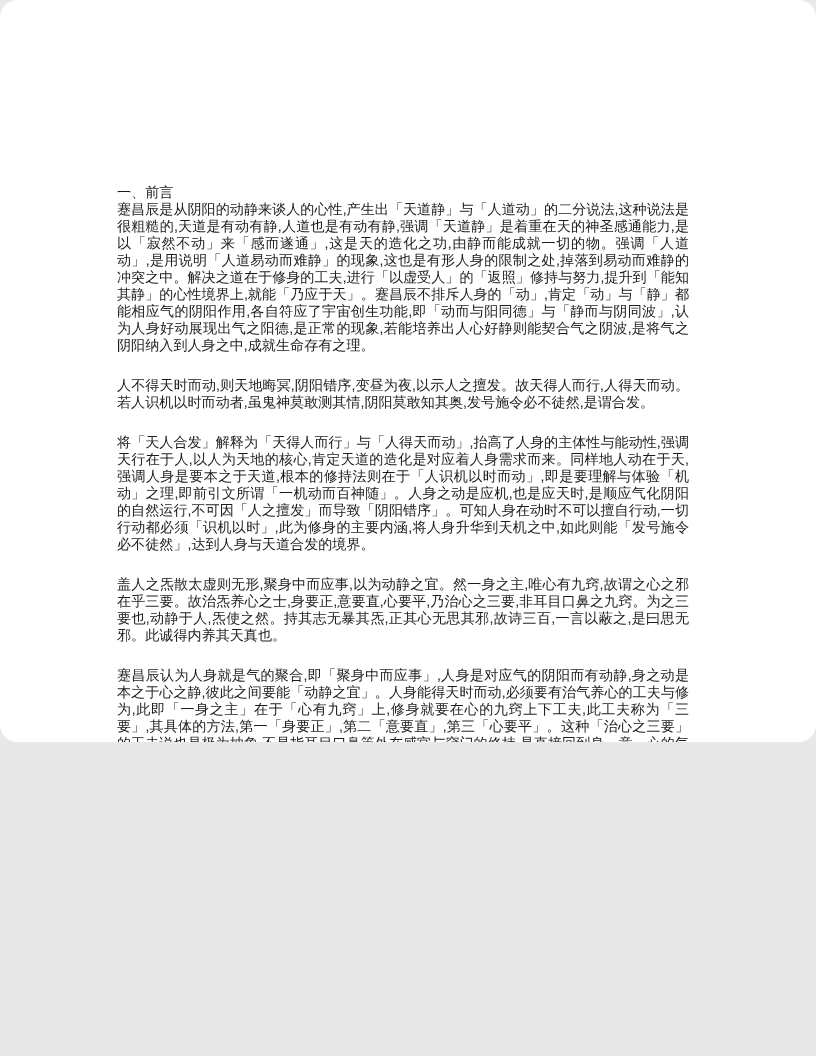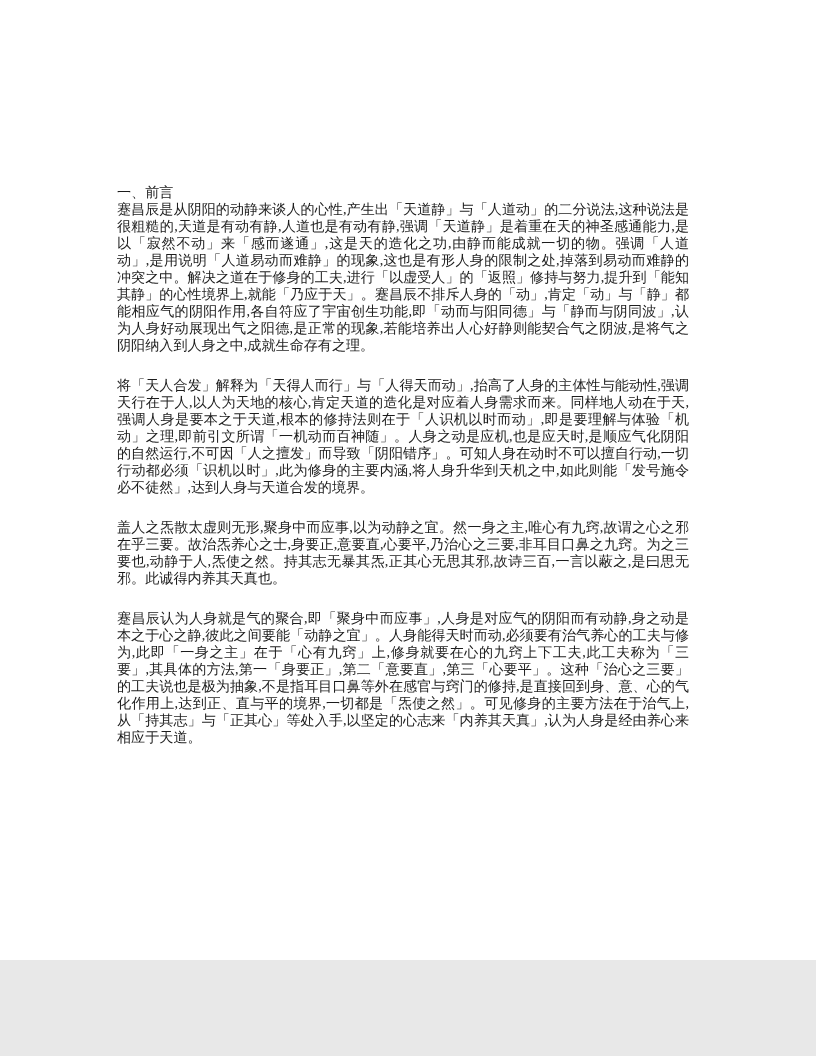--- a/index.html
+++ b/index.html
@@ -3,25 +3,26 @@
 <meta charset="utf-8">
 <style>
   html, body {
     margin: 0;
     padding: 0;
     background: #e8e8e8;
   }
   .page {
     position: relative;
     width: 816px;
-    height: 960px;
+    height: 742px;
     margin: 0 auto;
     background: #ffffff;
     overflow: hidden;
-    font-family: Liberation Serif, serif;
+    font-family: Liberation Sans, sans-serif;
+    border-radius: 17px;
   }
   .content {
     position: absolute;
     left: 117px;
     top: 184px;
     width: 584px;
     color: #1c1c1c;
     font-size: 14.1px;
     line-height: 17px;
     text-align: justify;
@@ -40,17 +41,18 @@
     margin-bottom: 0;
   }
 </style>
 </head>
 <body>
 
 <div class="page">
   <div class="content">
     <h2 class="section-heading">一、前言</h2>
     <p>蹇昌辰是从阴阳的动静来谈人的心性,产生出「天道静」与「人道动」的二分说法,这种说法是很粗糙的,天道是有动有静,人道也是有动有静,强调「天道静」是着重在天的神圣感通能力,是以「寂然不动」来「感而遂通」,这是天的造化之功,由静而能成就一切的物。强调「人道动」,是用说明「人道易动而难静」的现象,这也是有形人身的限制之处,掉落到易动而难静的冲突之中。解决之道在于修身的工夫,进行「以虚受人」的「返照」修持与努力,提升到「能知其静」的心性境界上,就能「乃应于天」。蹇昌辰不排斥人身的「动」,肯定「动」与「静」都能相应气的阴阳作用,各自符应了宇宙创生功能,即「动而与阳同德」与「静而与阴同波」,认为人身好动展现出气之阳德,是正常的现象,若能培养出人心好静则能契合气之阴波,是将气之阴阳纳入到人身之中,成就生命存有之理。</p>
+    <p>人不得天时而动,则天地晦冥,阴阳错序,变昼为夜,以示人之擅发。故天得人而行,人得天而动。若人识机以时而动者,虽鬼神莫敢测其情,阴阳莫敢知其奥,发号施令必不徒然,是谓合发。</p>
     <p>将「天人合发」解释为「天得人而行」与「人得天而动」,抬高了人身的主体性与能动性,强调天行在于人,以人为天地的核心,肯定天道的造化是对应着人身需求而来。同样地人动在于天,强调人身是要本之于天道,根本的修持法则在于「人识机以时而动」,即是要理解与体验「机动」之理,即前引文所谓「一机动而百神随」。人身之动是应机,也是应天时,是顺应气化阴阳的自然运行,不可因「人之擅发」而导致「阴阳错序」。可知人身在动时不可以擅自行动,一切行动都必须「识机以时」,此为修身的主要内涵,将人身升华到天机之中,如此则能「发号施令必不徒然」,达到人身与天道合发的境界。</p>
     <p>盖人之炁散太虚则无形,聚身中而应事,以为动静之宜。然一身之主,唯心有九窍,故谓之心之邪在乎三要。故治炁养心之士,身要正,意要直,心要平,乃治心之三要,非耳目口鼻之九窍。为之三要也,动静于人,炁使之然。持其志无暴其炁,正其心无思其邪,故诗三百,一言以蔽之,是曰思无邪。此诚得内养其天真也。</p>
     <p>蹇昌辰认为人身就是气的聚合,即「聚身中而应事」,人身是对应气的阴阳而有动静,身之动是本之于心之静,彼此之间要能「动静之宜」。人身能得天时而动,必须要有治气养心的工夫与修为,此即「一身之主」在于「心有九窍」上,修身就要在心的九窍上下工夫,此工夫称为「三要」,其具体的方法,第一「身要正」,第二「意要直」,第三「心要平」。这种「治心之三要」的工夫说也是极为抽象,不是指耳目口鼻等外在感官与窍门的修持,是直接回到身、意、心的气化作用上,达到正、直与平的境界,一切都是「炁使之然」。可见修身的主要方法在于治气上,从「持其志」与「正其心」等处入手,以坚定的心志来「内养其天真」,认为人身是经由养心来相应于天道。</p>
   </div>
 </div>
 
 </body></html>

